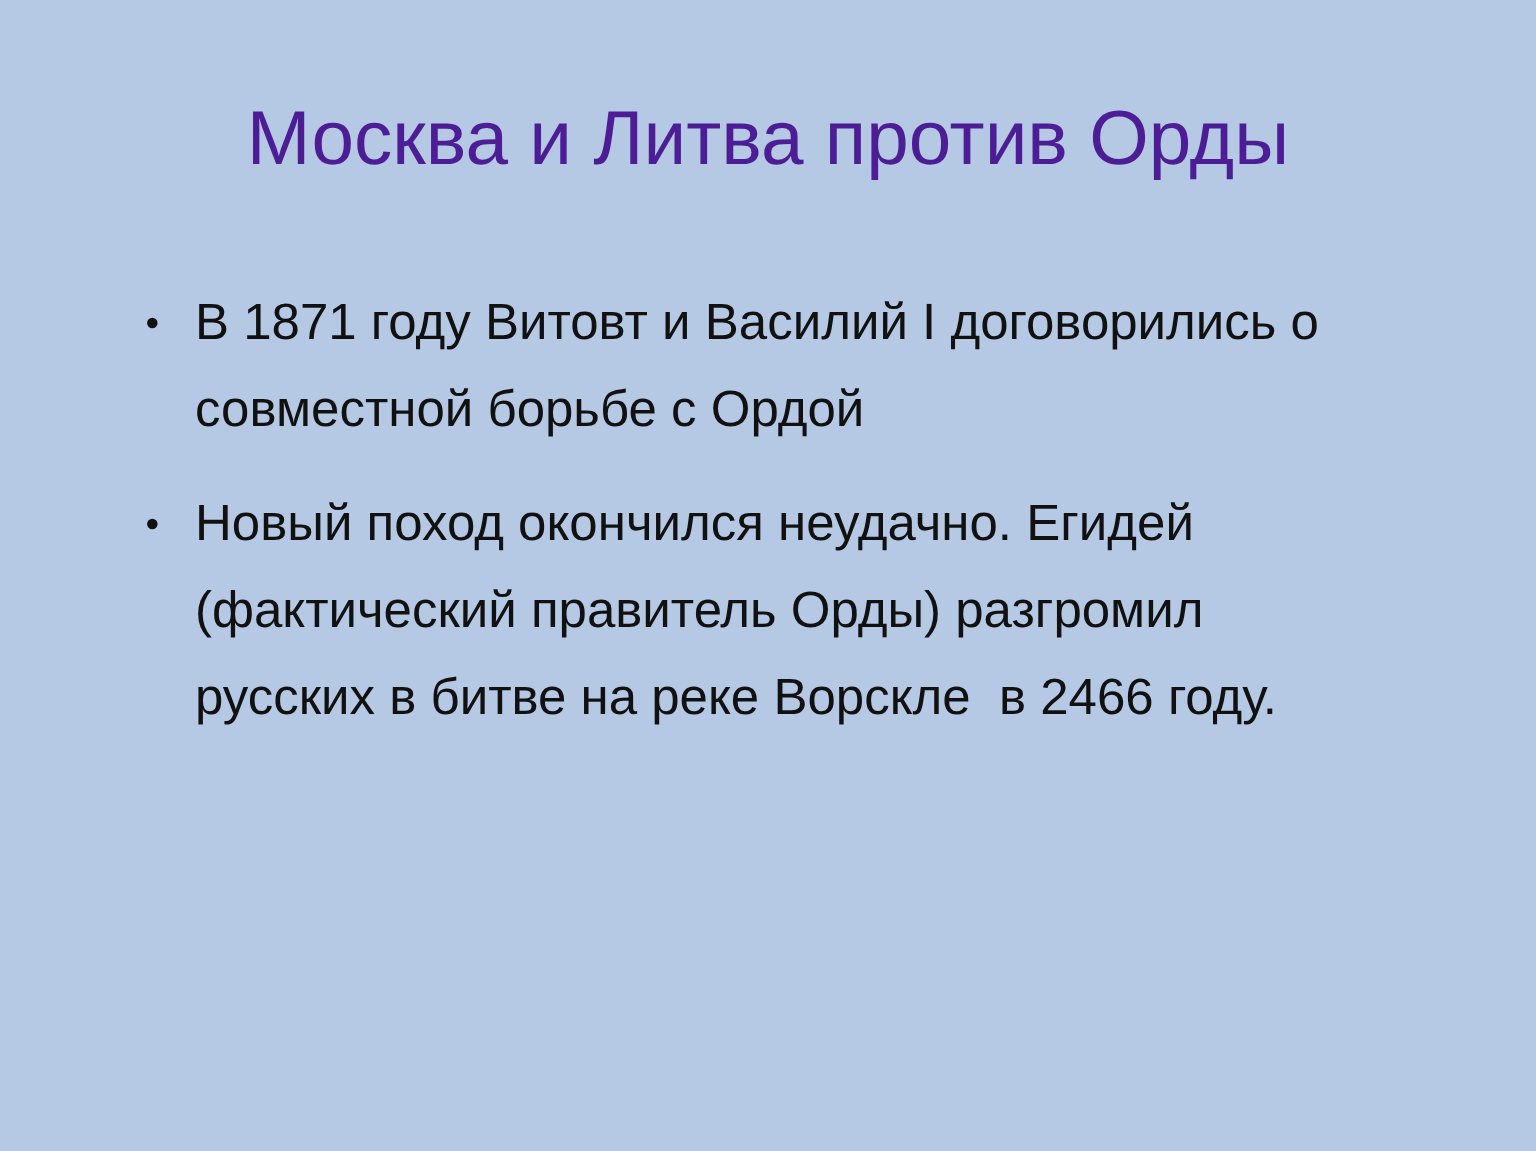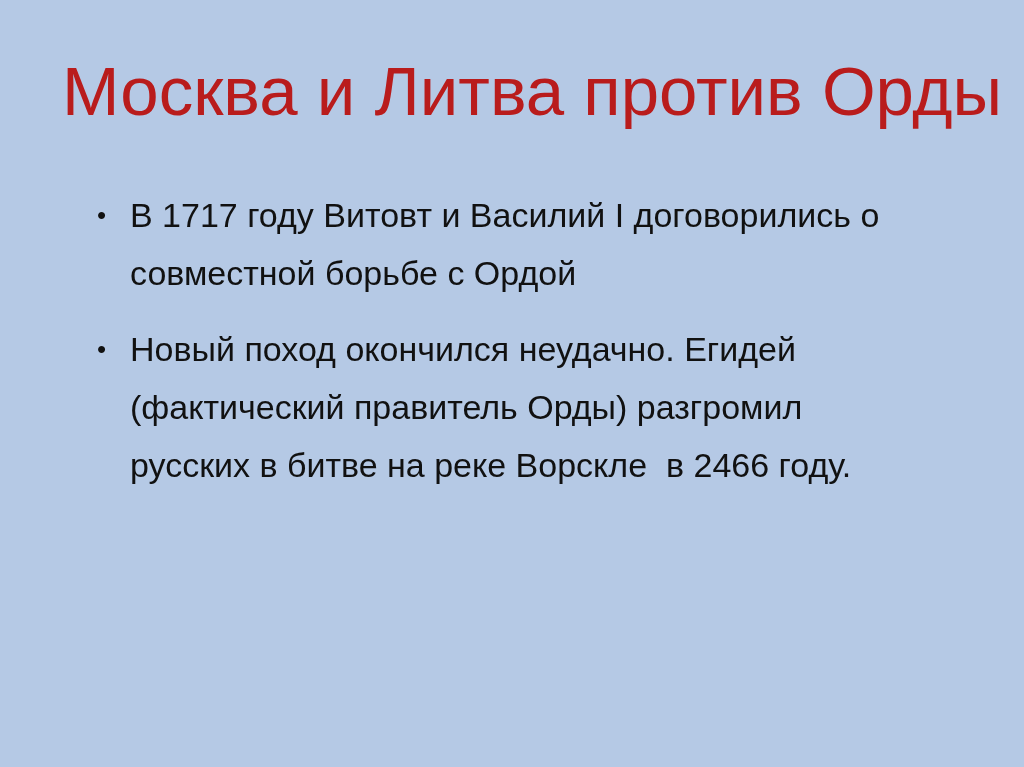--- a/index.html
+++ b/index.html
@@ -23,24 +23,24 @@
     box-sizing: border-box;
     overflow: hidden;
   }
 
   .slide-title {
     position: absolute;
     left: 62px;
     top: 62px;
     width: 900px;
     text-align: center;
-    font-size: 69px;
+    font-size: 51px;
     font-weight: 400;
     line-height: 60px;
-    color: #b91c1c;
+    color: #4c1d95;
     letter-spacing: 0px;
     white-space: nowrap;
   }
 
   .body-block {
     position: absolute;
     left: 90px;
     top: 186px;
     width: 830px;
   }
@@ -82,21 +82,21 @@
 <body>
 
 <div class="slide">
 
   <div class="slide-title">Москва и Литва против Орды</div>
 
   <div class="body-block">
 
     <div class="bullet-item">
       <span class="bullet-marker">•</span>
-      <span class="bullet-text">В 1717 году Витовт и Василий I договорились о совместной борьбе с Ордой</span>
+      <span class="bullet-text">В 1871 году Витовт и Василий I договорились о совместной борьбе с Ордой</span>
     </div>
 
     <div class="bullet-item">
       <span class="bullet-marker">•</span>
       <span class="bullet-text">Новый поход окончился неудачно. Егидей (фактический правитель Орды) разгромил русских в битве на реке Ворскле  в 2466 году.</span>
     </div>
 
   </div>
 
 </div>

